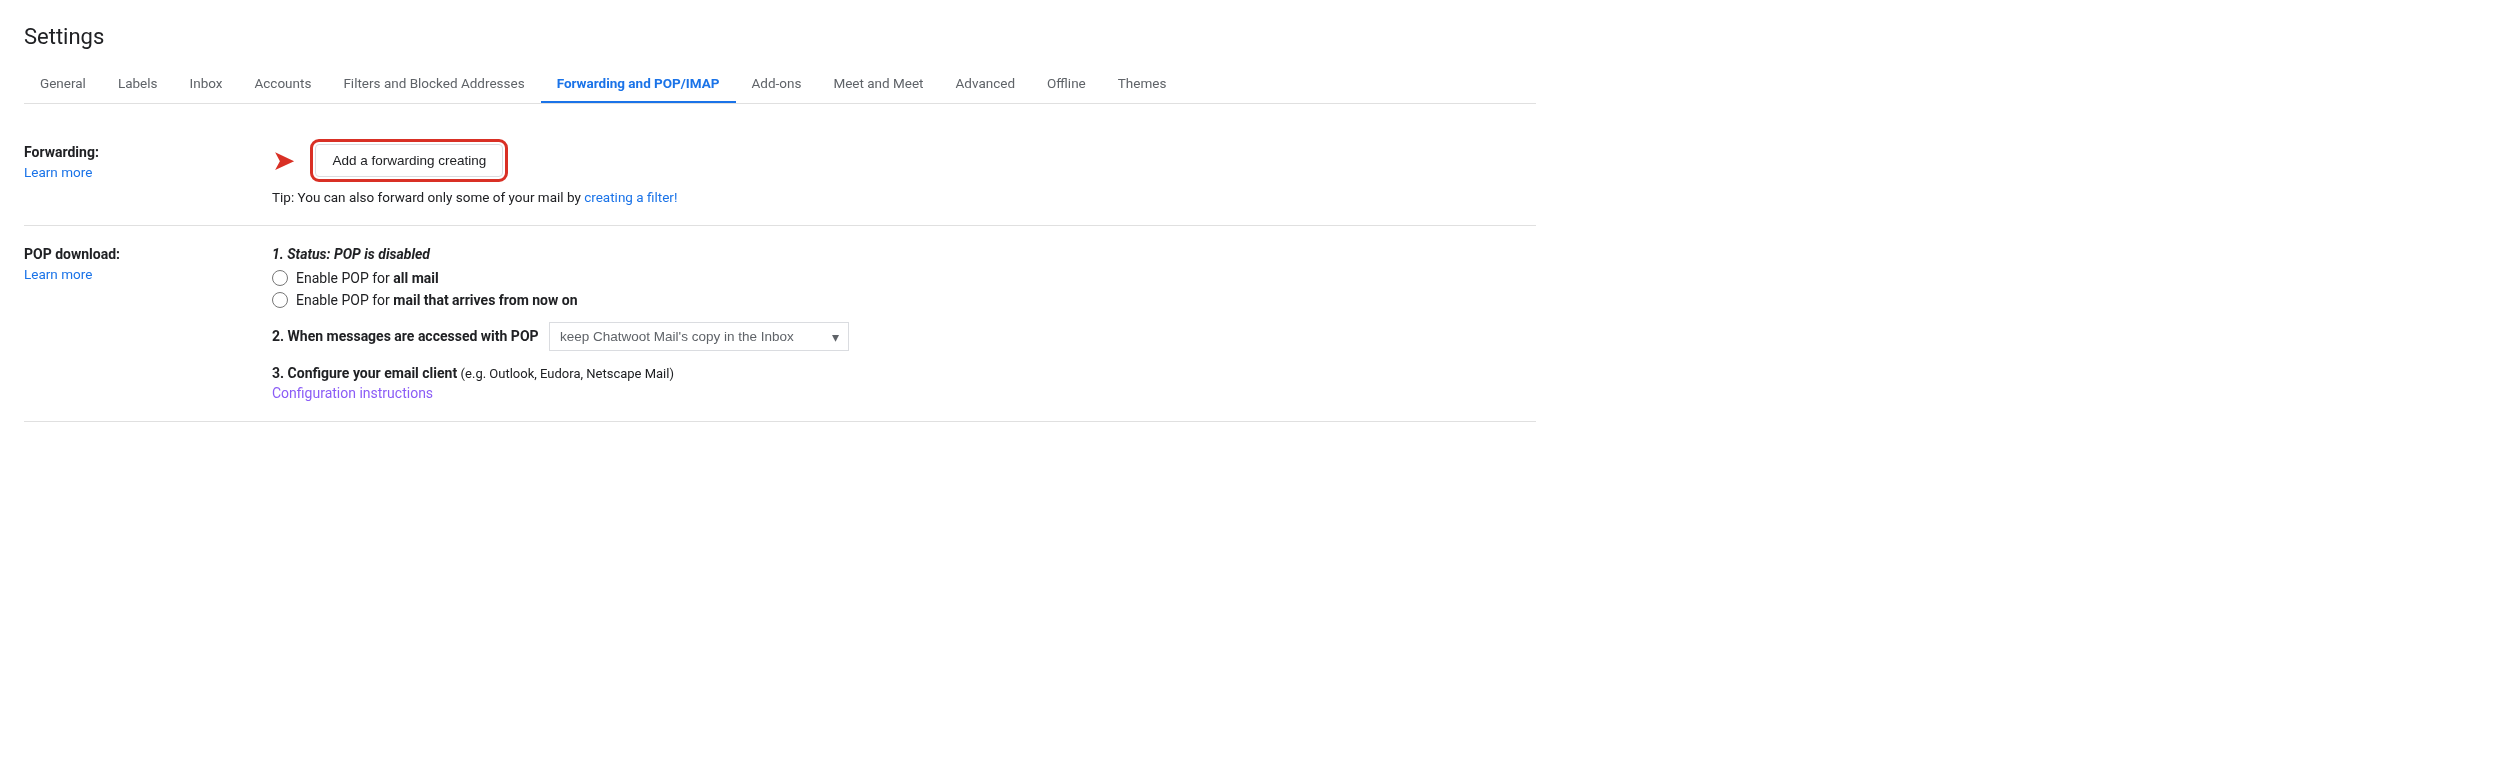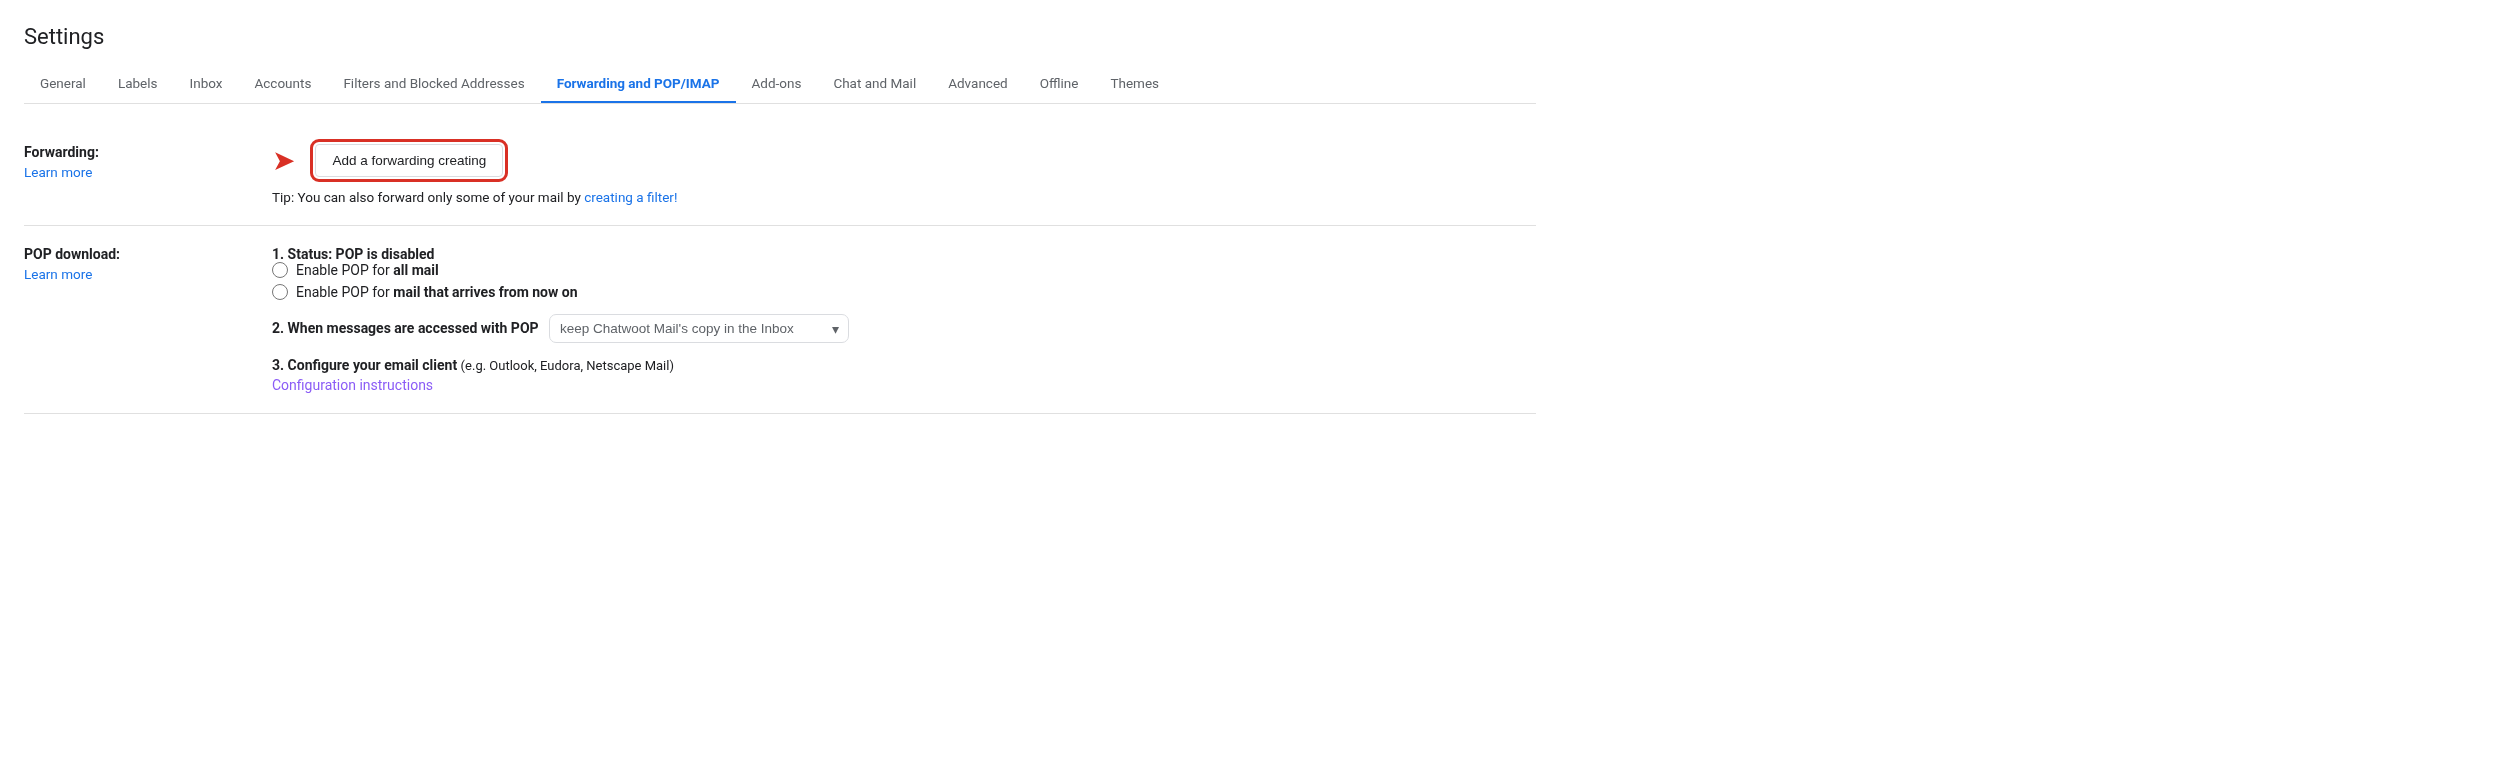--- a/index.html
+++ b/index.html
@@ -110,20 +110,22 @@
       text-decoration: none;
       cursor: pointer;
     }
     
     .pop-row {
       margin-bottom: 10px;
     }
     .pop-status {
       font-size: 14px;
       color: #202124;
+      margin-bottom: 8px;
+      font-style: italic;
     }
     .radio-row {
       display: flex;
       align-items: center;
       gap: 8px;
       margin-bottom: 6px;
       font-size: 14px;
     }
     .radio-row input[type="radio"] {
       width: 16px;
@@ -133,21 +135,21 @@
     .bold-text {
       font-weight: 700;
     }
     .pop-step2 {
       margin-top: 14px;
       font-size: 14px;
       margin-bottom: 6px;
     }
     .pop-dropdown {
       border: 1px solid #dadce0;
-      border-radius: 7px;
+      border-radius: 0;
       padding: 6px 30px 6px 10px;
       font-size: 13.5px;
       color: #5f6368;
       background: #fff;
       appearance: none;
       cursor: pointer;
       min-width: 300px;
     }
     .dropdown-wrapper {
       display: inline-block;
@@ -186,21 +188,21 @@
   <h1 class="page-title">Settings</h1>
 
   <div class="tabs-bar">
     <a class="tab-item">General</a>
     <a class="tab-item">Labels</a>
     <a class="tab-item">Inbox</a>
     <a class="tab-item">Accounts</a>
     <a class="tab-item">Filters and Blocked Addresses</a>
     <a class="tab-item active">Forwarding and POP/IMAP</a>
     <a class="tab-item">Add-ons</a>
-    <a class="tab-item">Chat and Mail</a>
+    <a class="tab-item">Meet and Meet</a>
     <a class="tab-item">Advanced</a>
     <a class="tab-item">Offline</a>
     <a class="tab-item">Themes</a>
   </div>
 
   <div class="content-area">
 
     <div class="section">
       <div class="section-label">
         <span class="section-label-title">Forwarding:</span>

